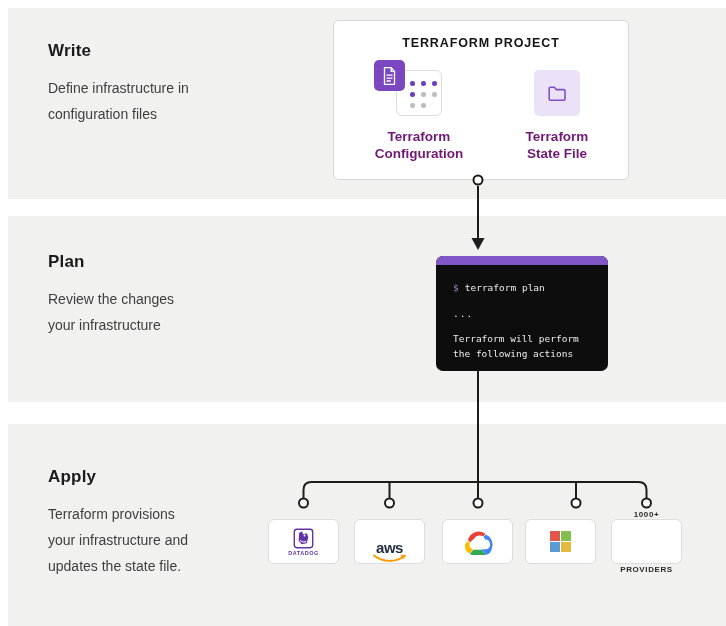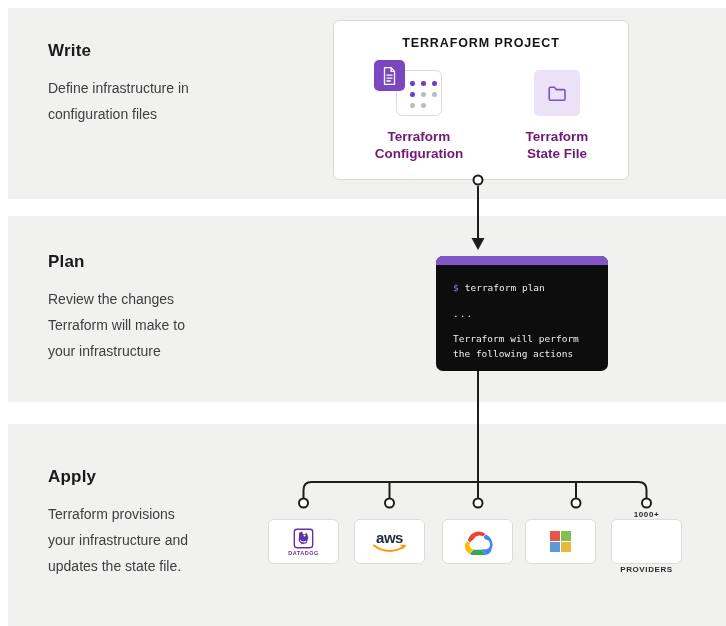--- a/index.html
+++ b/index.html
@@ -85,21 +85,21 @@
   
   #connectors { position:absolute; left:0; top:0; width:726px; height:626px; pointer-events:none; }
 
   
   .provider {
     position:absolute; top:519px; width:71px; height:45px;
     background:#fff; border:1px solid #dcdcdc; border-radius:6px; box-sizing:border-box;
     display:flex; flex-direction:column; align-items:center; justify-content:center;
   }
   #provider-datadog  { left:268px; }
-  #provider-aws      { left:354px; }
+  #provider-aws      { left:354px;justify-content:flex-end; }
   #provider-gcp      { left:442px; }
   #provider-ms       { left:525px; }
   #provider-more     { left:611px;gap:44px; }
 
   #datadog-label {
     font-size:5.5px; font-weight:bold; color:#6232a8; letter-spacing:0.5px; margin-top:1px;
   }
   #aws-wordmark {
     font-size:15px; font-weight:bold; color:#232f3e; letter-spacing:-0.5px; line-height:13px;
   }
@@ -123,21 +123,20 @@
 
 <div class="stage" id="stage-write">
   <div class="stage-title">Write</div>
   <div class="stage-line">Define infrastructure in</div>
   <div class="stage-line">configuration files</div>
 </div>
 
 <div class="stage" id="stage-plan">
   <div class="stage-title">Plan</div>
   <div class="stage-line">Review the changes</div>
-  <div class="stage-line">Terraform will make to</div>
   <div class="stage-line">your infrastructure</div>
 </div>
 
 <div class="stage" id="stage-apply">
   <div class="stage-title">Apply</div>
   <div class="stage-line">Terraform provisions</div>
   <div class="stage-line">your infrastructure and</div>
   <div class="stage-line">updates the state file.</div>
 </div>
 

